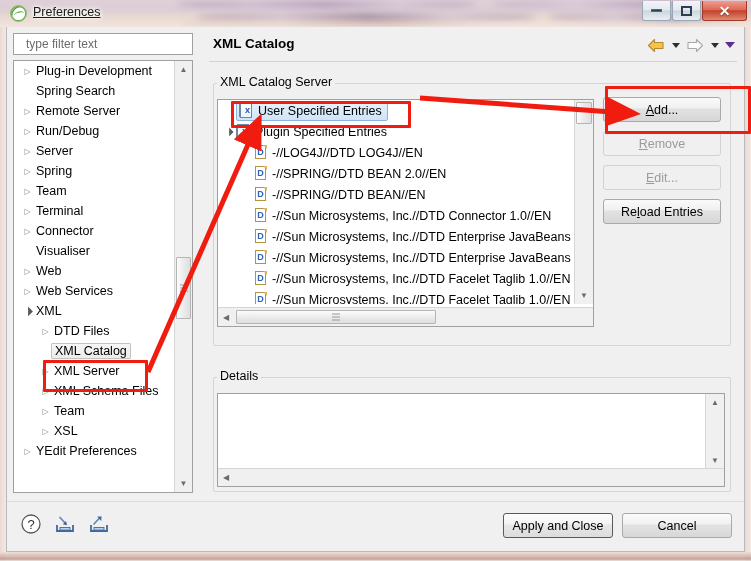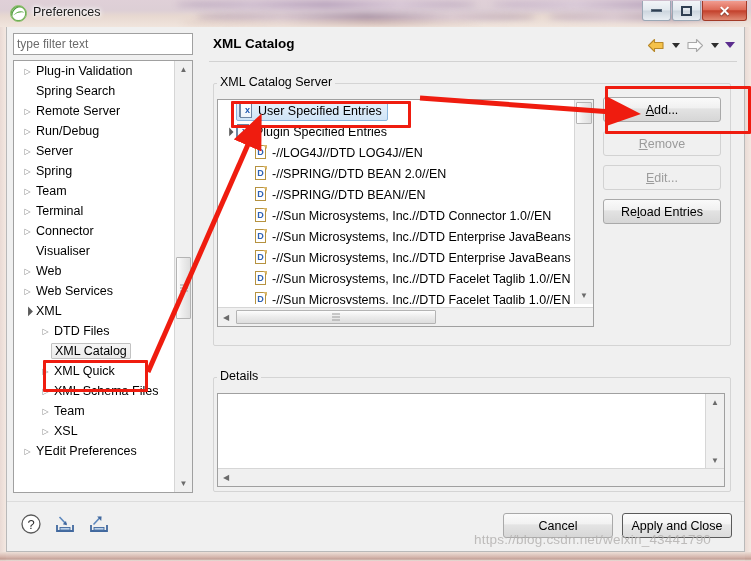--- a/index.html
+++ b/index.html
@@ -54,20 +54,21 @@
     z-index: 4;
   }
   #win-title {
     position: absolute;
     left: 33px; top: 5px;
     font-size: 12.5px;
     color: #1b1b1b;
     z-index: 4;
     text-shadow: 0 0 3px #fff, 0 0 5px #fff, 0 0 7px #fff;
     white-space: nowrap;
+    text-decoration: underline;
   }
 
   
   #winbtns {
     position: absolute;
     right: 4px; top: 1px;
     height: 21px;
     display: flex;
     z-index: 5;
   }
@@ -124,21 +125,21 @@
   }
   #filter-input {
     position: absolute;
     left: 0; top: 0;
     width: 180px; height: 22px;
     box-sizing: border-box;
     border: 1px solid #a0a0a0;
     background: #fff;
     font-family: "Liberation Sans", sans-serif;
     font-size: 12px;
-    padding: 0 3px;
+    padding: 0 12px;
     color: #222;
     outline: none;
   }
   #filter-input::placeholder { color:#6b6b6b; opacity:1; }
 
   #tree-box {
     position: absolute;
     left: 0; top: 27px;
     width: 180px; height: 433px;
     background: #fff;
@@ -517,21 +518,21 @@
 
   <div id="client">
 
     <div id="left-pane">
       <input id="filter-input" type="text" placeholder="type filter text" style="">
 
       <div id="tree-box">
         <div id="tree-scroll-area">
             <div class="tnode lvl1">
               <span class="twisty">▷</span>
-              <span class="tlabel">Plug-in Validation</span>
+              <span class="tlabel">Plug-in Development</span>
             </div>
             <div class="tnode lvl1">
               <span class="twisty"></span>
               <span class="tlabel">Spring Search</span>
             </div>
             <div class="tnode lvl1">
               <span class="twisty">▷</span>
               <span class="tlabel">Remote Server</span>
             </div>
             <div class="tnode lvl1">
@@ -577,21 +578,21 @@
             <div class="tnode lvl2">
               <span class="twisty">▷</span>
               <span class="tlabel">DTD Files</span>
             </div>
             <div class="tnode lvl2 selected">
               <span class="twisty"></span>
               <span class="tlabel">XML Catalog</span>
             </div>
             <div class="tnode lvl2">
               <span class="twisty">▷</span>
-              <span class="tlabel">XML Quick</span>
+              <span class="tlabel">XML Server</span>
             </div>
             <div class="tnode lvl2">
               <span class="twisty">▷</span>
               <span class="tlabel">XML Schema Files</span>
             </div>
             <div class="tnode lvl2">
               <span class="twisty">▷</span>
               <span class="tlabel">Team</span>
             </div>
             <div class="tnode lvl2">
@@ -819,36 +820,35 @@
           <svg width="24" height="24" viewBox="0 0 24 24">
             <path d="M4 13 L4 19 L20 19 L20 13" fill="none" stroke="#41689e" stroke-width="1.8"></path>
             <rect x="7" y="15.5" width="10" height="2.6" fill="#bcd2ea" stroke="#41689e" stroke-width="0.9"></rect>
             <path d="M13.5 5 L6.5 12.5" stroke="#5c87bd" stroke-width="1.6" fill="none"></path>
             <path d="M10.2 4.6 L14.6 4.4 L14.2 8.9 Z" fill="#41689e"></path>
           </svg>
         </div>
       </div>
 
       <div id="bottom-buttons">
+          <button class="dlg-btn default"><span>Apply and Close</span></button>
           <button class="dlg-btn"><span>Cancel</span></button>
-          <button class="dlg-btn default"><span>Apply and Close</span></button>
         </div>
     </div>
   </div>
 
   <svg id="anno-svg">
     <defs>
       <marker id="rh" markerWidth="8" markerHeight="8" refX="1.2" refY="3" orient="auto" markerUnits="strokeWidth">
         <path d="M0,0 L0,6 L7,3 z" fill="#ef1c0f"></path>
       </marker>
     </defs>
 
     <line x1="148" y1="372" x2="250" y2="140" stroke="#ef1c0f" stroke-width="5" marker-end="url(#rh)"></line>
 
     <line x1="420" y1="98" x2="612" y2="112" stroke="#ef1c0f" stroke-width="5" marker-end="url(#rh)"></line>
   </svg>
 
   <div class="anno-box" id="anno-sidebar"></div>
   <div class="anno-box" id="anno-user"></div>
   <div class="anno-box" id="anno-add"></div>
 
-  <div id="watermark">https://blog.csdn.net/weixin_43441790</div>
 </div>
 
 </body></html>

